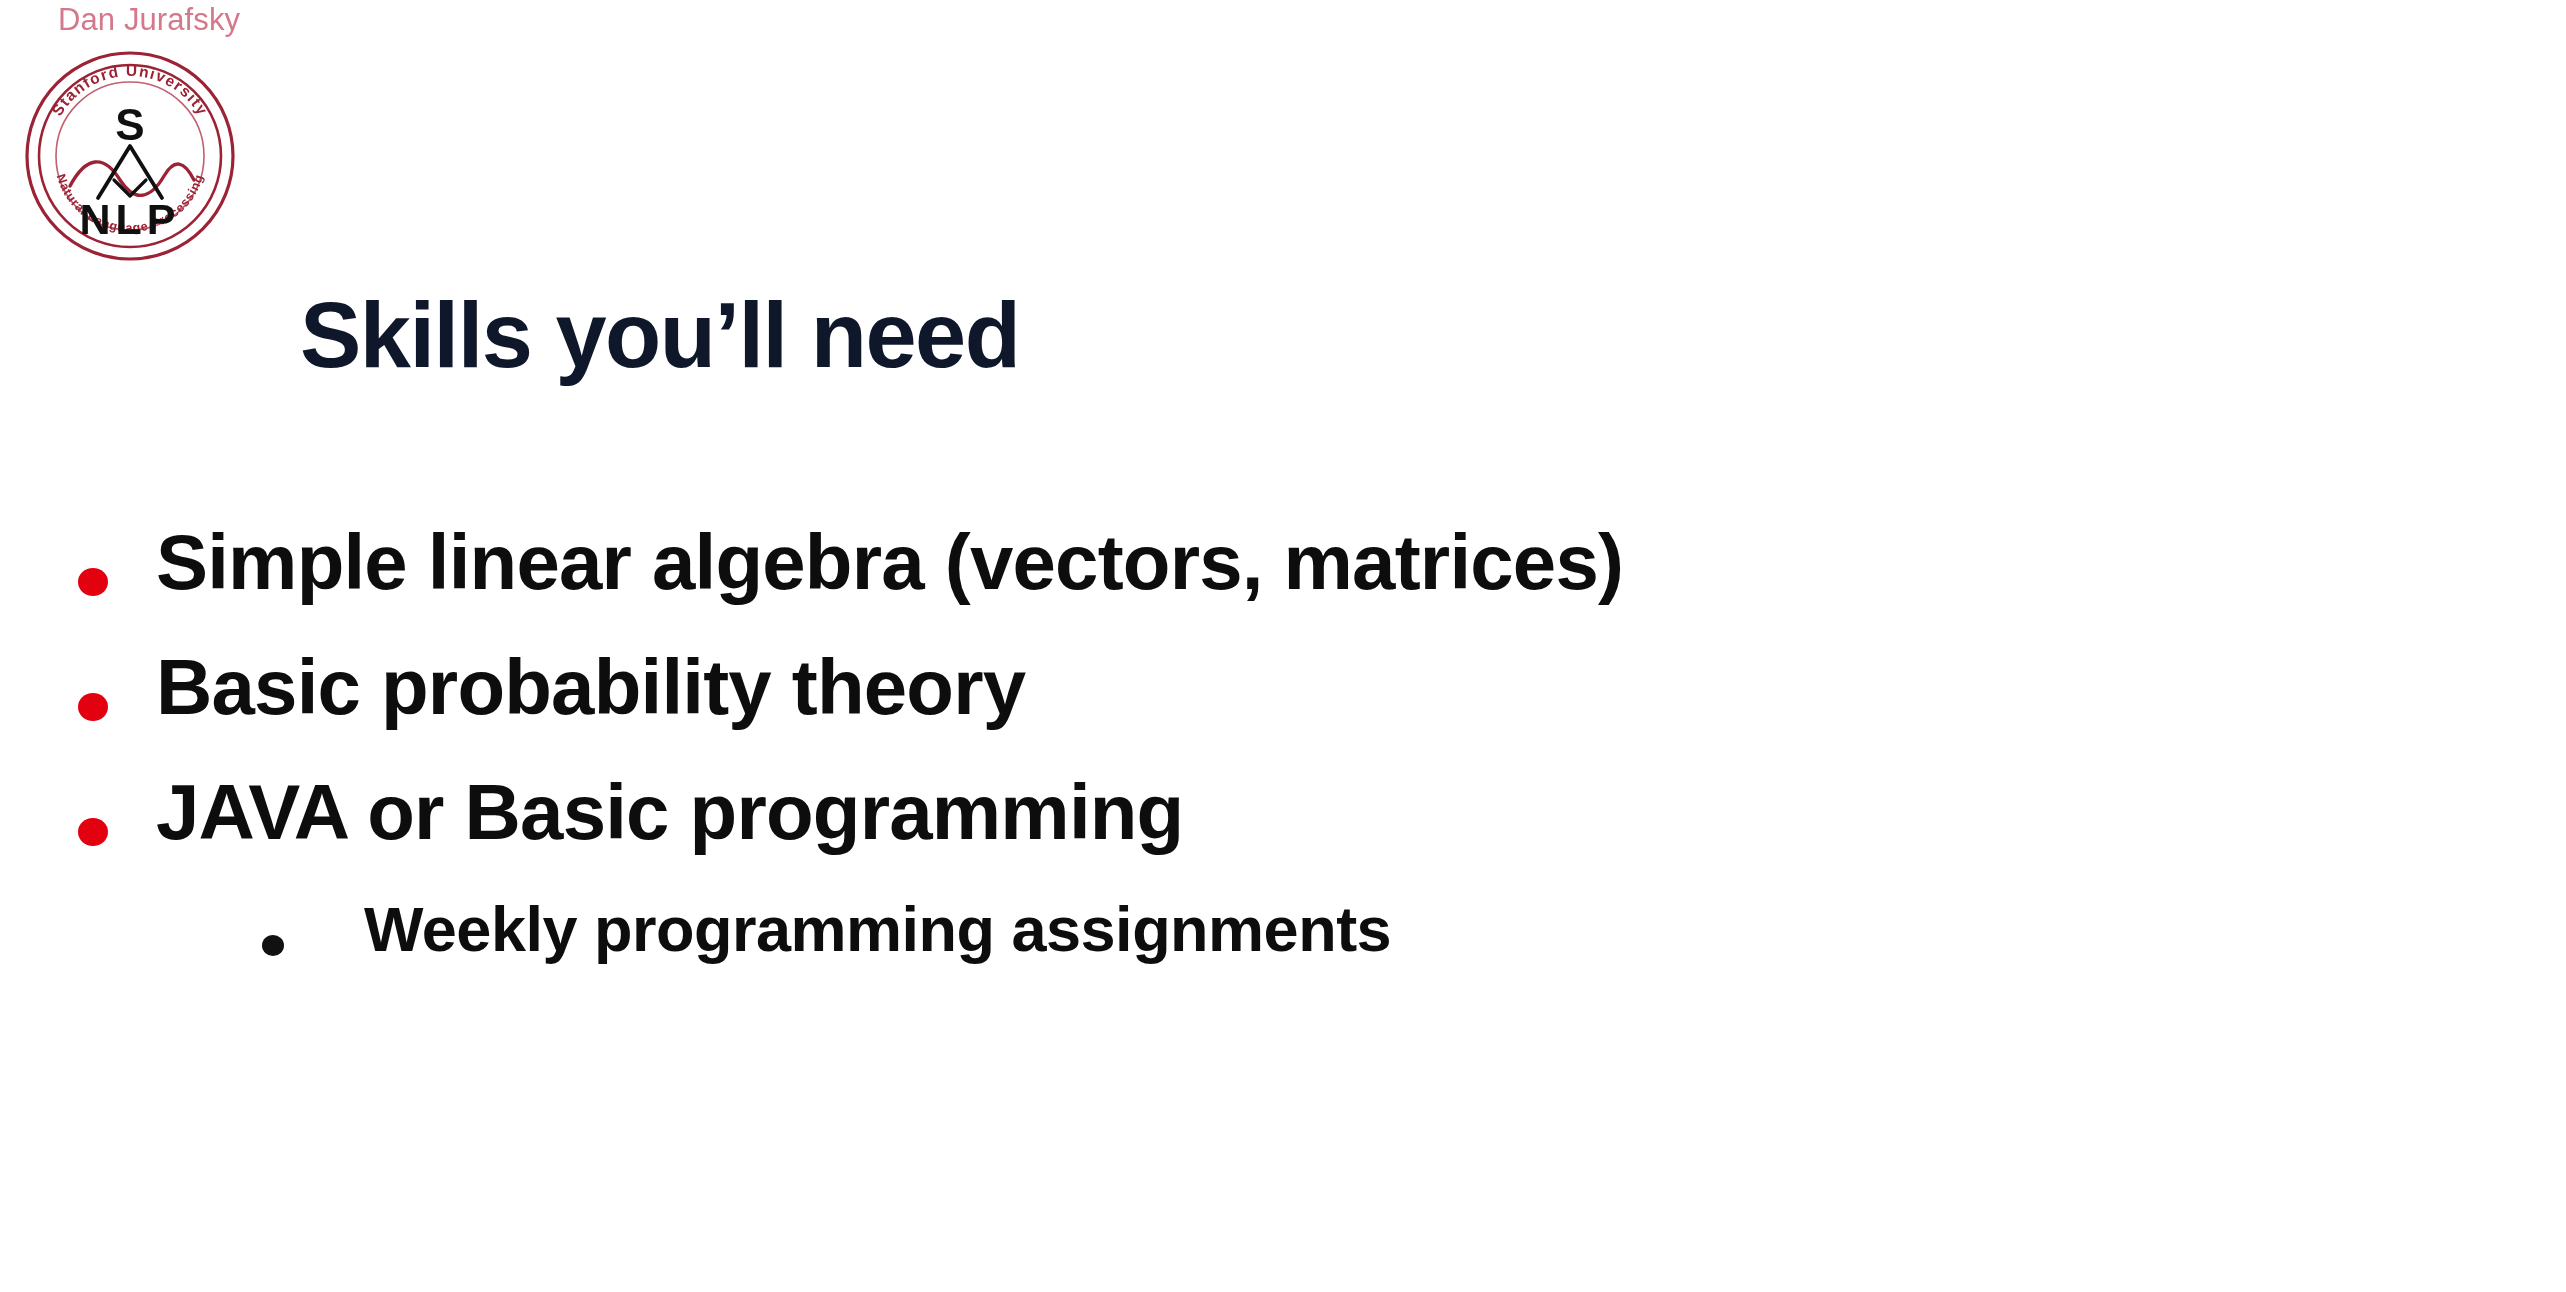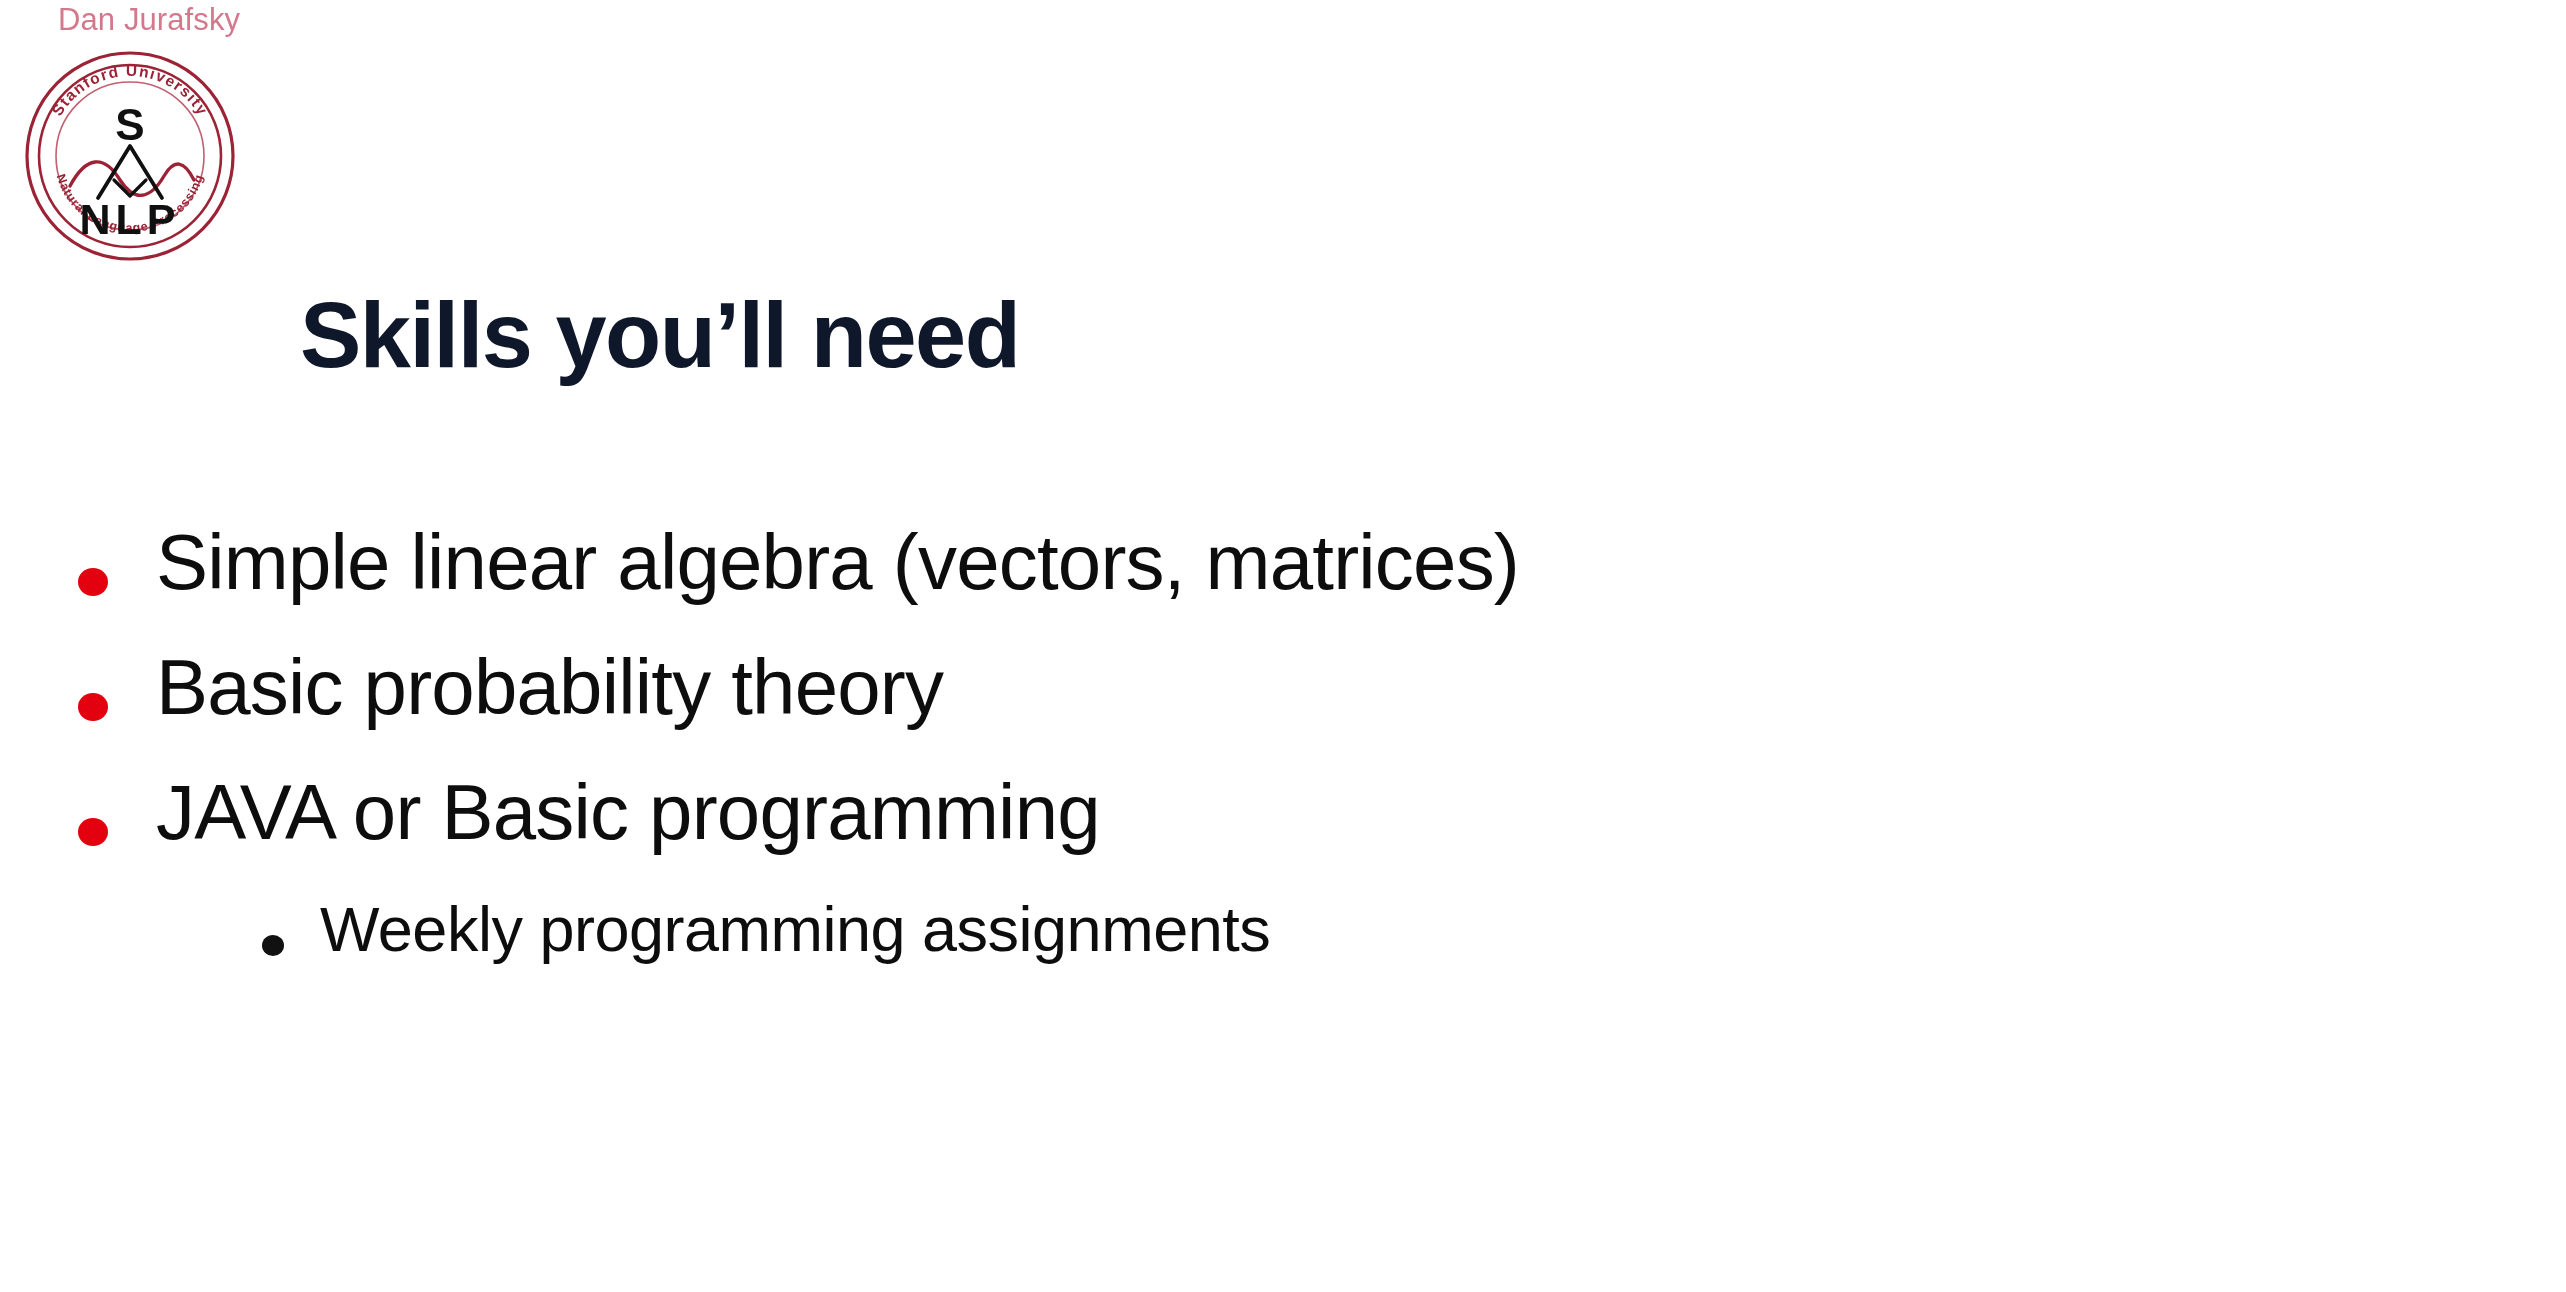--- a/index.html
+++ b/index.html
@@ -56,31 +56,32 @@
     line-height: 1.05;
     white-space: nowrap;
   }
 
   
   .bullets {
     position: absolute;
     left: 0;
     top: 520px;
     width: 2566px;
+    font-weight: bold;
   }
 
   .bullet-row {
     position: relative;
     display: flex;
     align-items: flex-start;
     height: 125px;
   }
 
   .bullet-row.level-1 { padding-left: 78px; }
-  .bullet-row.level-2 { padding-left: 262px; height: 118px; }
+  .bullet-row.level-2 { padding-left: 262px; height: 118px; gap: 44px; }
 
   .dot {
     flex: 0 0 auto;
     width: 30px;
     height: 28px;
     border-radius: 50%;
     background: #e3000f;
     margin-top: 48px;
   }
   .level-2 .dot {

